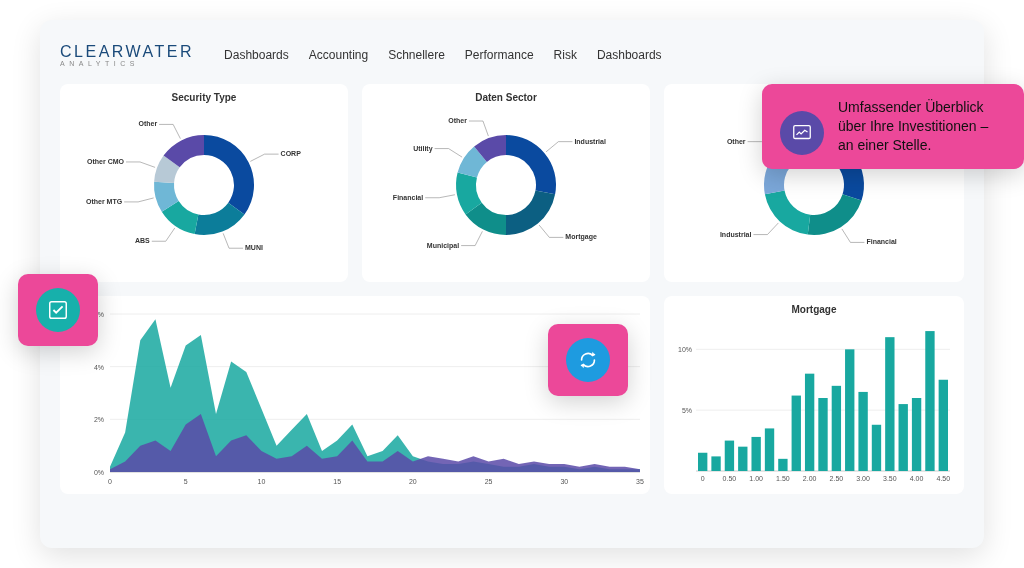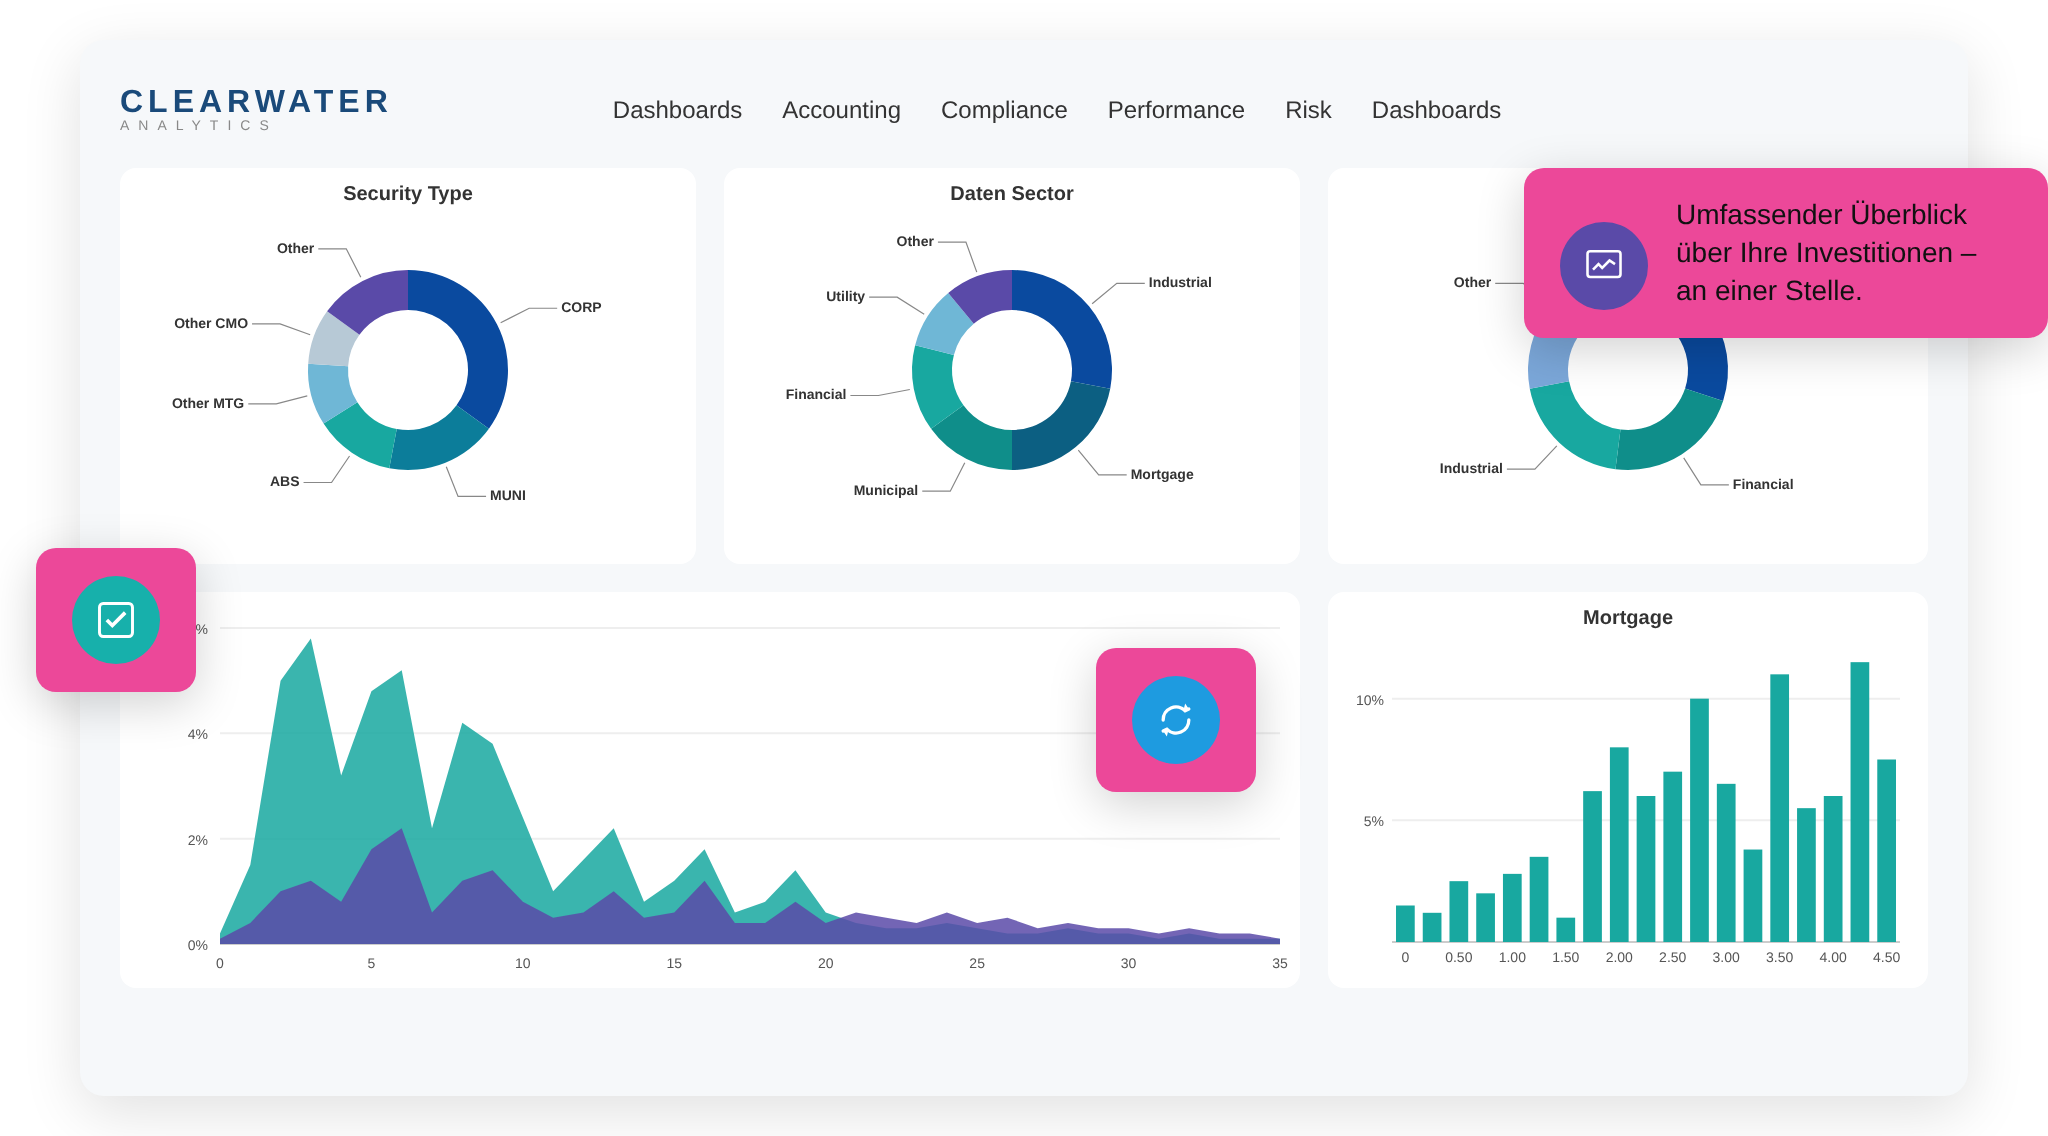--- a/index.html
+++ b/index.html
@@ -1,22 +1,22 @@
 <!DOCTYPE html>
 <html><head>
 <meta charset="utf-8">
 <style>
   *{box-sizing:border-box;margin:0;padding:0}
   body{font-family:-apple-system,Helvetica,Arial,sans-serif;background:#fff;width:1024px;height:568px;position:relative;overflow:hidden}
   .panel{position:absolute;left:40px;top:20px;width:944px;height:528px;background:#f6f8fa;border-radius:12px;box-shadow:0 8px 30px rgba(0,0,0,0.12);padding:16px 20px 10px 20px}
   .topbar{display:flex;align-items:center;gap:30px;height:38px}
   .logo{display:flex;flex-direction:column;line-height:1}
-  .logo-main{font-size:16px;font-weight:700;letter-spacing:2.5px;color:#1a4a7a}
+  .logo-main{font-size:16px;font-weight:400;letter-spacing:2.5px;color:#1a4a7a}
   .logo-sub{font-size:7px;letter-spacing:4.5px;color:#888}
-  .nav{display:flex;gap:20px;font-size:12px;color:#333;margin-left:80px}
+  .nav{display:flex;gap:20px;font-size:12px;color:#333;}
   .nav span{cursor:pointer}
   .grid{display:grid;grid-template-columns:repeat(3,1fr);grid-auto-rows:198px;gap:14px;margin-top:10px}
   .card{background:#fff;border-radius:8px;padding:8px 10px 6px 10px;position:relative}
   .card-title{font-size:10px;font-weight:600;text-align:center;color:#333;margin-bottom:4px}
   .donut-wrap{display:flex;justify-content:center;align-items:center;height:150px}
   svg{overflow:visible}
   .lbl{font-size:7px;fill:#333;font-weight:600}
   .tick{font-size:7px;fill:#555}
   .callout{position:absolute;background:#ec4899;border-radius:10px;box-shadow:0 6px 24px rgba(0,0,0,0.18);display:flex;align-items:flex-end;gap:14px;padding:14px 18px;z-index:5}
   .callout-text{font-size:14px;color:#111;line-height:1.35;max-width:230px}
@@ -33,21 +33,21 @@
 
 <div class="panel">
   <div class="topbar">
     <div class="logo">
       <span class="logo-main">CLEARWATER</span>
       <span class="logo-sub">ANALYTICS</span>
     </div>
     <div class="nav">
       <span>Dashboards</span>
       <span>Accounting</span>
-      <span>Compliance</span>
+      <span>Schnellere</span>
       <span>Performance</span>
       <span>Risk</span>
       <span>Dashboards</span>
     </div>
   </div>
 
   <div class="grid">
     <div class="card">
       <div class="card-title">Security Type</div>
       <div class="donut-wrap">

